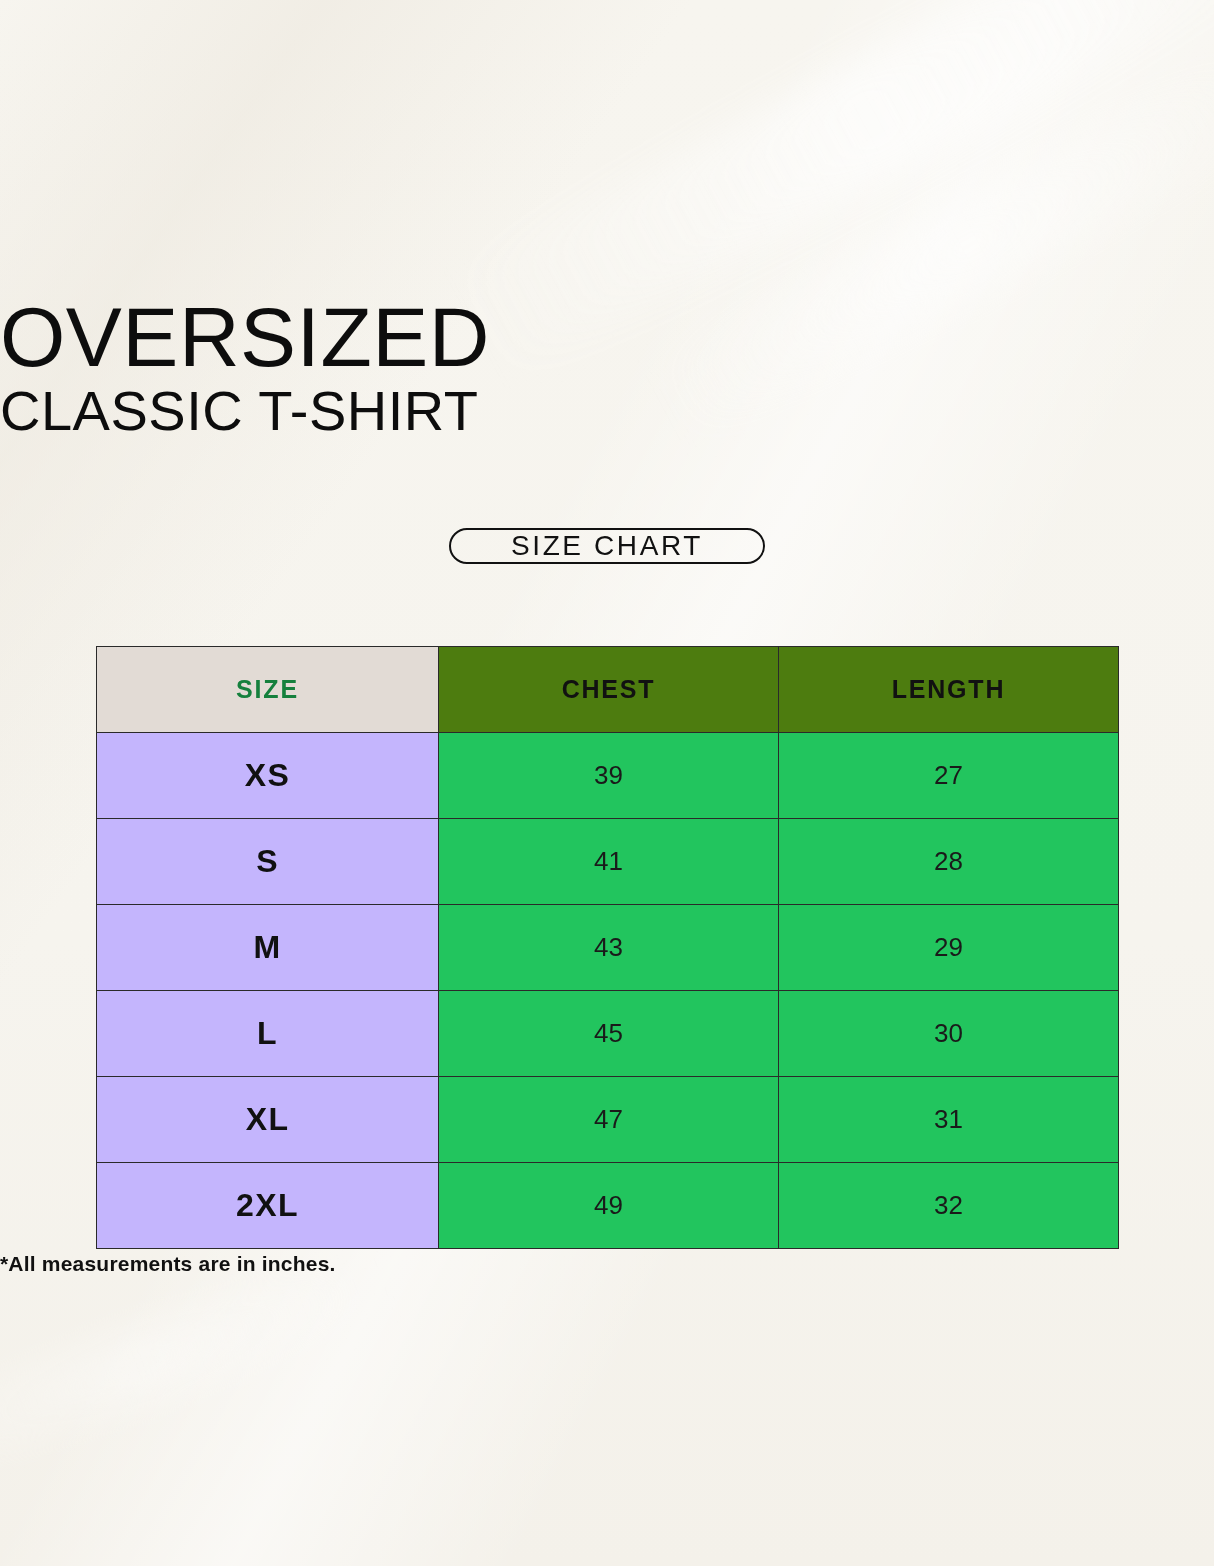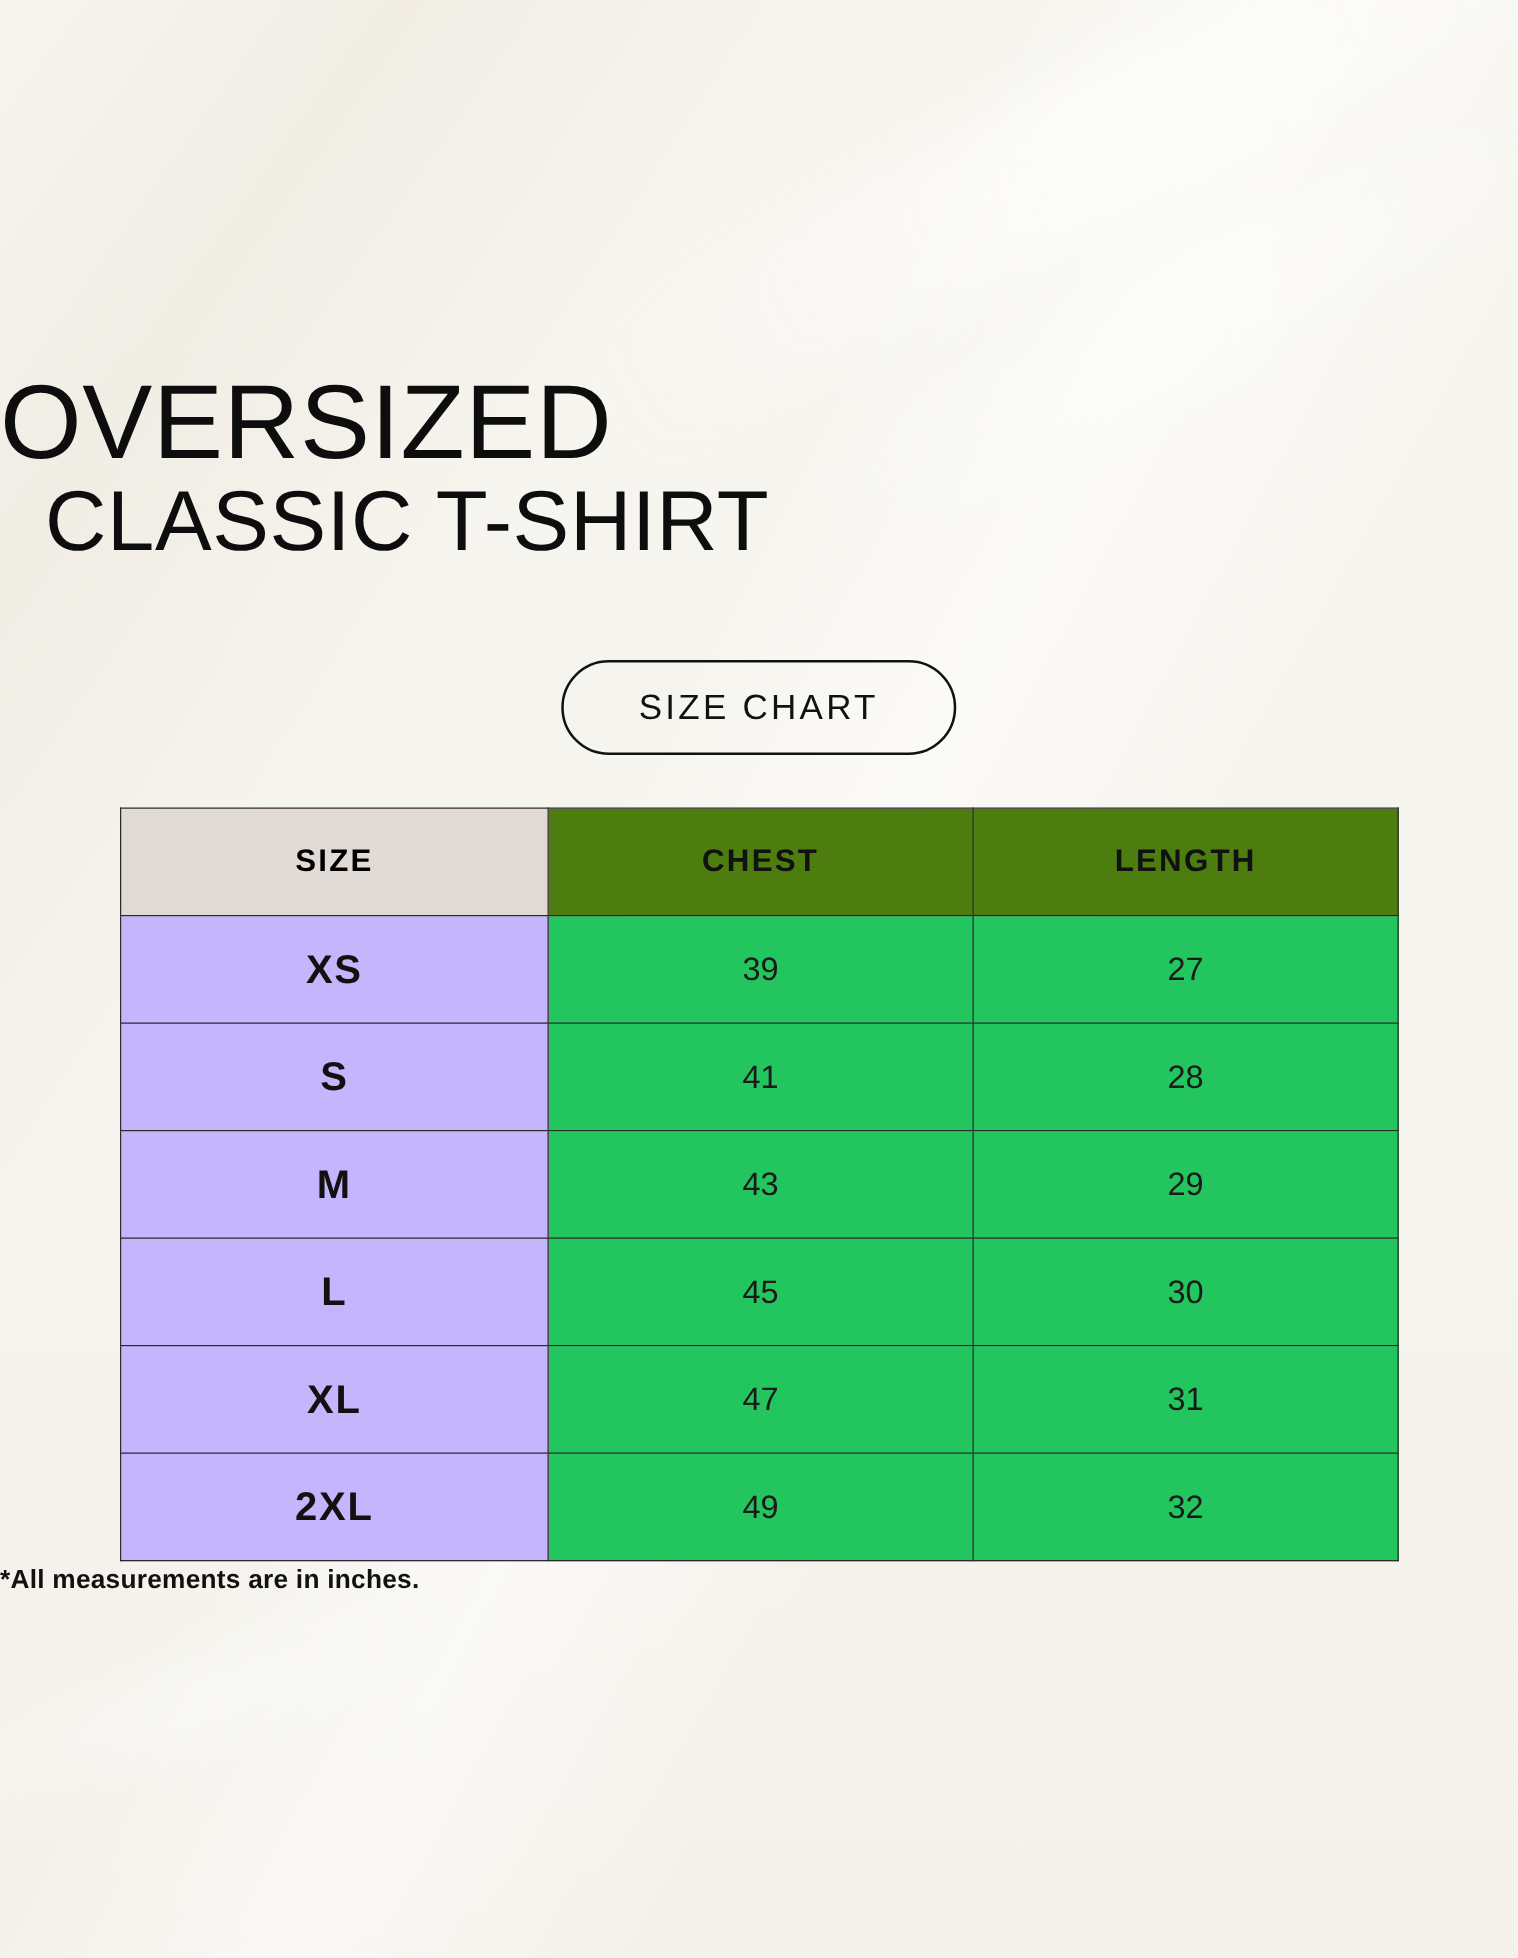--- a/index.html
+++ b/index.html
@@ -67,36 +67,35 @@
   .title-line {
     font-size: 84px;
     line-height: 0.98;
     font-weight: 400;
     letter-spacing: 0.5px;
     color: #0d0d0d;
     white-space: nowrap;
   }
   .title-line.second {
     margin-top: 6px;
-    font-size: 68px;
-    margin-left: 36px;
+    font-size: 56px;
   }
 
   .badge-wrap {
     position: absolute;
     top: 528px;
     left: 0;
     width: 1214px;
     display: flex;
     justify-content: center;
   }
   .badge {
     border: 2px solid #111111;
     border-radius: 999px;
-    padding: 20px 60px;
+    padding: 0 60px;
     font-size: 28px;
     letter-spacing: 2.6px;
     font-weight: 400;
     color: #111111;
     background: transparent;
   }
 
   .table-wrap {
     position: absolute;
     top: 646px;
@@ -120,21 +119,21 @@
   col.c-length { width: 340px; }
 
   thead th {
     font-size: 25px;
     font-weight: bold;
     letter-spacing: 1.8px;
     height: 88px;
   }
   th.head-size {
     background: #e2dbd5;
-    color: #000000;
+    color: #15803d;
     margin-top: 25px;
   }
   th.head-measure {
     background: #4d7c0f;
     color: #111;
   }
 
   td.cell-size {
     background: #c4b5fd;
     font-size: 32px;

